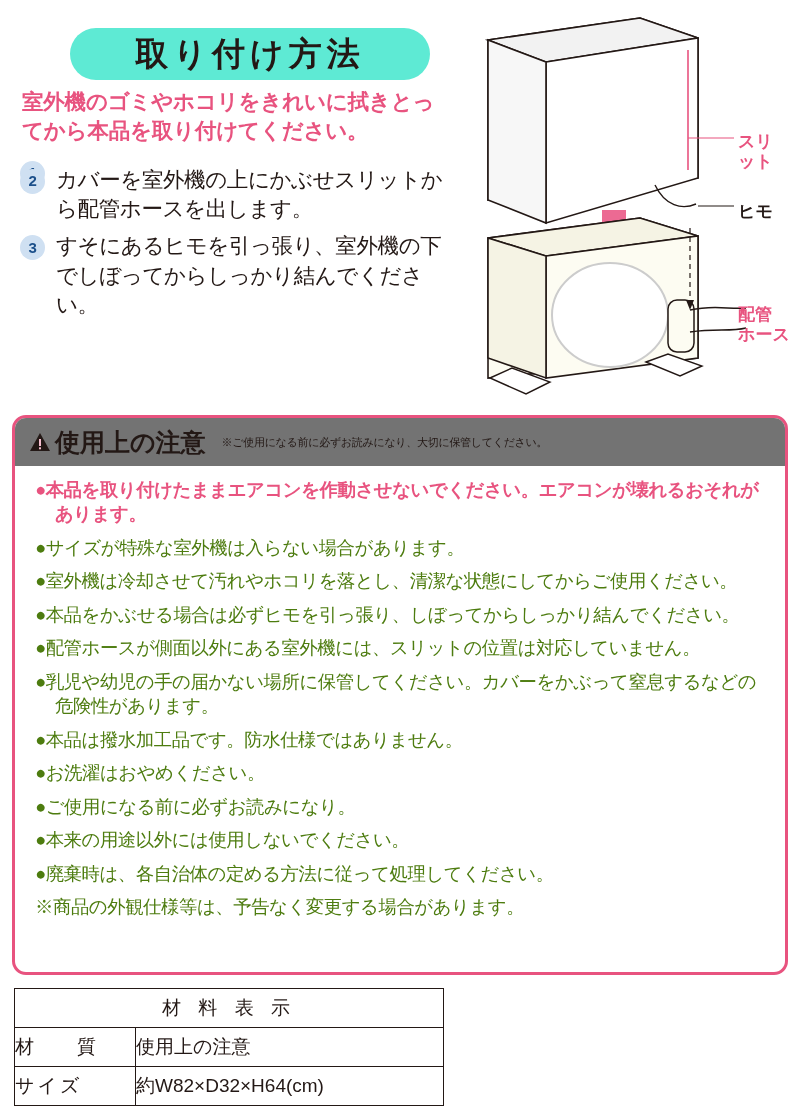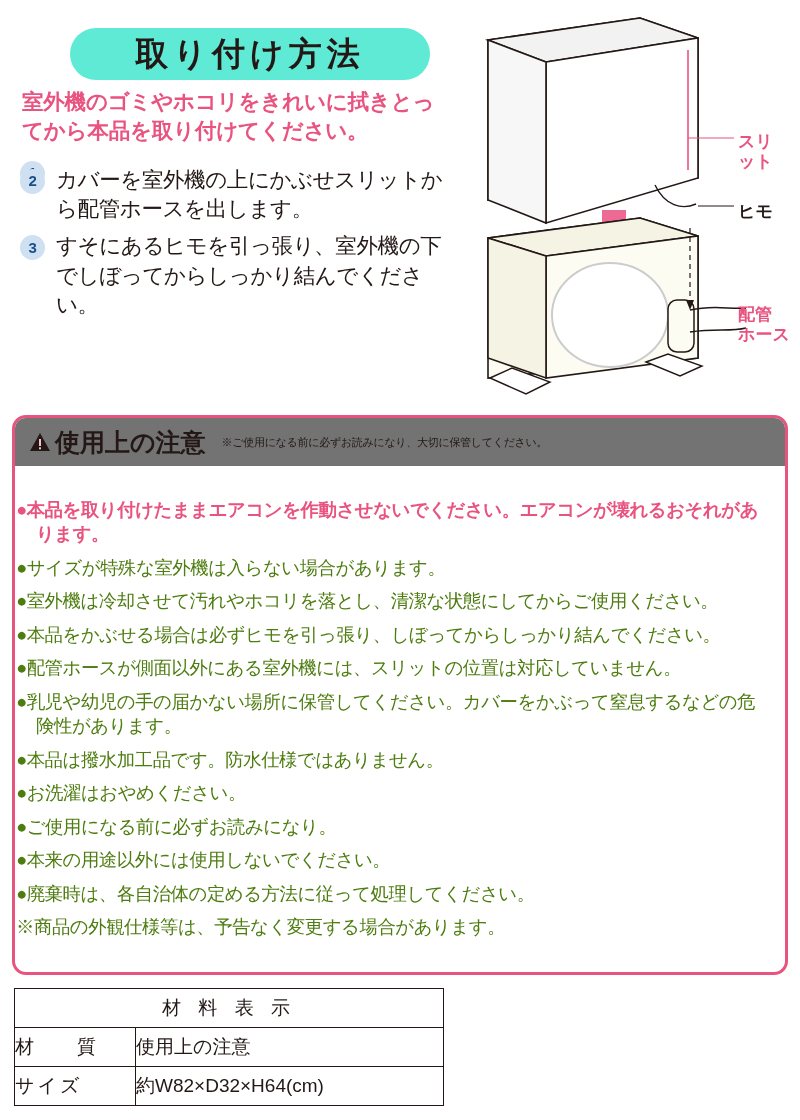--- a/index.html
+++ b/index.html
@@ -145,22 +145,21 @@
     color: #231815;
     letter-spacing: 0px;
   }
   .caution-sub {
     font-size: 11px;
     color: #231815;
     margin-left: 16px;
     letter-spacing: -0.3px;
   }
   .caution-body {
-    padding: 12px 14px 0 1px;
-    margin-top: 20px;
+    padding: 12px 14px 0 20px;
   }
   .c-item {
     font-size: 18.4px;
     line-height: 1.33;
     letter-spacing: -0.45px;
     margin-bottom: 9px;
     color: #4d7c0f;
     text-indent: -20px;
     padding-left: 20px;
   }

